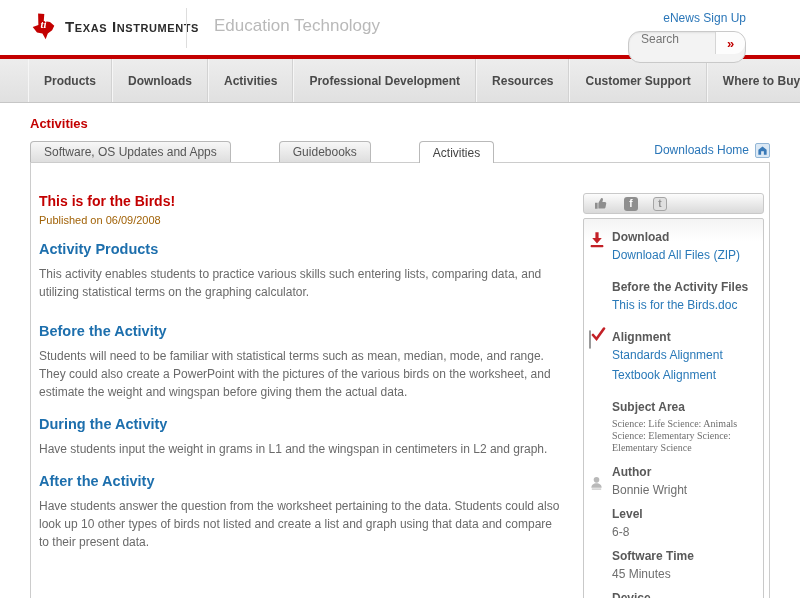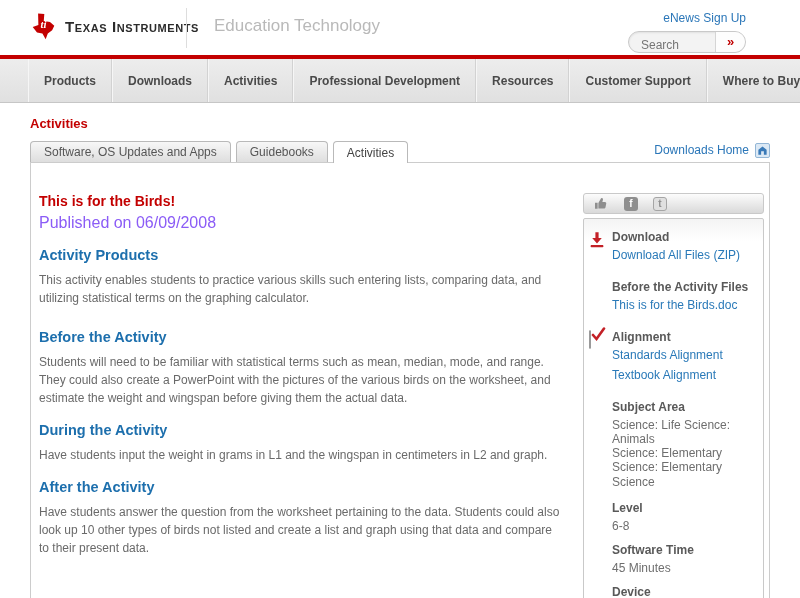--- a/index.html
+++ b/index.html
@@ -9,63 +9,63 @@
 
   
   .header { height:55px; position:relative; background:#fff; }
   .logo-wrap { position:absolute; left:30px; top:13px; display:flex; align-items:center; gap:8px; cursor:pointer; }
   .ti-mark { width:27px; height:27px; }
   .brand { font-size:15px; font-weight:bold; color:#2b2b2b; font-variant:small-caps; letter-spacing:.6px; }
   .hdr-divider { position:absolute; left:186px; top:8px; width:1px; height:40px; background:#ddd; }
   .division { position:absolute; left:214px; top:16px; font-size:17px; color:#b9b9b9; }
   .hdr-right { position:absolute; right:54px; top:8px; text-align:right; }
   .enews { font-size:12px; color:#2a76b8; text-decoration:none; display:inline-block; margin-bottom:6px;margin-left:33px; }
-  .search-pill { width:118px; height:22px; border:1px solid #c9c9c9; border-radius:12px; background:#f3f3f3; display:flex; align-items:flex-end; overflow:hidden; box-shadow:inset 0 1px 2px rgba(0,0,0,.08); }
+  .search-pill { width:118px; height:32px; border:1px solid #c9c9c9; border-radius:12px; background:#f3f3f3; display:flex; align-items:flex-start; overflow:hidden; box-shadow:inset 0 1px 2px rgba(0,0,0,.08); }
   .search-input { flex:1; border:none; outline:none; background:transparent; font-size:12px; color:#8a8a8a; padding:0 6px 0 12px; min-width:0; font-family:"Liberation Sans",sans-serif; }
   .search-btn { width:30px; height:22px; border:none; border-left:1px solid #d5d5d5; background:#fdfdfd; color:#c00000; font-weight:bold; font-size:13px; cursor:pointer; border-radius:0 12px 12px 0; }
 
   .red-rule { height:4px; background:#c30000; }
 
   
   .nav { height:44px; background:linear-gradient(#ededed,#e0e0e0); border-bottom:1px solid #c6c6c6; display:flex; align-items:stretch; padding-left:28px; }
   .nav-item { display:flex; align-items:center; padding:0 15px; font-size:12px; font-weight:bold; color:#4a4a4a; border-left:1px solid #f6f6f6; border-right:1px solid #d2d2d2; cursor:pointer; white-space:nowrap; }
 
   
   .page-title { color:#c30000; font-weight:bold; font-size:13px; margin:13px 0 0 30px; }
-  .tab-row { display:flex; align-items:flex-end; margin:9px 30px 0 30px; height:22px; position:relative; }
+  .tab-row { display:flex; align-items:flex-end; margin:9px 30px 0 30px; height:22px; position:relative;gap:43px; }
   .tab { height:21px; display:flex; align-items:center; padding:0 13px; font-size:12px; color:#555; background:linear-gradient(#f7f7f7,#dedede); border:1px solid #b9b9b9; border-bottom:none; border-radius:4px 4px 0 0; margin-right:5px; cursor:pointer; white-space:nowrap; }
   .tab.active { background:#fff; color:#444; position:relative; z-index:2; height:22px; margin-bottom:-1px; }
   .tab-row-right { margin-left:auto; display:flex; align-items:flex-start; gap:6px; padding-bottom:4px; }
   .dl-home { font-size:12px; color:#2a76b8; text-decoration:none; }
   .home-btn { width:15px; height:15px; background:#dce9f5; border:1px solid #93b6d6; border-radius:2px; display:flex; align-items:center; justify-content:center; cursor:pointer; }
 
   
   .content-box { margin:0 30px; border:1px solid #ccc; background:#fff; height:460px; display:flex; }
   .article { flex:1; padding:30px 18px 0 8px; }
   .art-title { color:#c30000; font-size:14px; font-weight:bold; margin-bottom:5px; }
-  .published { font-size:16px; color:#8b5cf6; margin-bottom:6px; }
+  .published { font-size:11px; color:#a16207; margin-bottom:6px; }
   .sec-head { color:#1d6fad; font-size:14.5px; font-weight:bold; margin:15px 0 8px; }
   .sec-body { font-size:12px; color:#6a6a6a; line-height:1.5; max-width:530px; }
   .sec-gap { margin-top:22px; }
 
   
   .sidebar { width:186px; flex:none; padding-top:30px; padding-right:5px; }
   .social-bar { height:21px; border:1px solid #c9c9c9; border-radius:3px; background:linear-gradient(#fcfcfc,#d9d9d9); display:flex; align-items:center; gap:15px; padding-left:9px; margin-bottom:4px; }
   .soc { display:flex; align-items:center; justify-content:center; cursor:pointer; }
   .soc-sq { width:14px; height:14px; border-radius:3px; font-size:10px; font-weight:bold; color:#fff; display:flex; align-items:center; justify-content:center; }
   .fb { background:#8f8f8f; }
   .tw { background:#e0e0e0; border:1px solid #a5a5a5; color:#8f8f8f; }
   .side-box { border:1px solid #c9c9c9; border-radius:2px; background:linear-gradient(#f4f4f4,#ffffff 22px); padding:11px 6px 30px 5px; height:412px; overflow:hidden; }
   .grp { display:flex; margin-bottom:12px; }
   .gutter { width:23px; flex:none; padding-top:1px; }
   .gbody { flex:1; min-width:0; }
   .ghead { font-size:12px; font-weight:bold; color:#595959; margin-bottom:4px; }
   .glink { display:block; font-size:12px; color:#2979b8; text-decoration:none; margin-bottom:6px; }
   .gval { font-size:12px; color:#6e6e6e; margin-bottom:4px; }
-  .gval-sm { font-size:12px; color:#6e6e6e; line-height:1.18; }
+  .gval-sm { font-size:10px; color:#6e6e6e; line-height:1.18;font-family:Liberation Serif, serif; }
   .chk { width:14px; height:13px; background:#fff; border:1px solid #9a9a9a; border-radius:2px; position:relative; }
   .chk svg { position:absolute; left:0px; top:-4px; }
 </style>
 </head>
 <body>
 
 <div class="page">
 
   <div class="header">
     <div class="logo-wrap">
@@ -183,20 +183,33 @@
 
         <div class="grp">
           <span class="gutter"></span>
           <span class="gbody">
             <span class="ghead" style="display:block">Subject Area</span>
             <span class="gval-sm" style="display:block">Science: Life Science: Animals</span>
             <span class="gval-sm" style="display:block">Science: Elementary Science: Elementary Science</span>
           </span>
         </div>
 
+        <div class="grp" style="margin-bottom:6px">
+          <span class="gutter" style="padding-top:10px">
+            <svg width="15" height="16" viewBox="0 0 16 16">
+                <circle cx="8" cy="4.6" r="3" fill="#b9b9b9"></circle>
+                <path d="M2.5 13c0-3 2.4-4.8 5.5-4.8s5.5 1.8 5.5 4.8z" fill="#b9b9b9"></path>
+                <rect x="3" y="13.8" width="10" height="1.4" fill="#c9c9c9"></rect>
+              </svg>
+          </span>
+          <span class="gbody">
+            <span class="ghead" style="display:block">Author</span>
+            <span class="gval" style="display:block">Bonnie Wright</span>
+          </span>
+        </div>
 
         <div class="grp" style="margin-bottom:6px">
           <span class="gutter"></span>
           <span class="gbody">
             <span class="ghead" style="display:block">Level</span>
             <span class="gval" style="display:block">6-8</span>
           </span>
         </div>
 
         <div class="grp" style="margin-bottom:6px">

